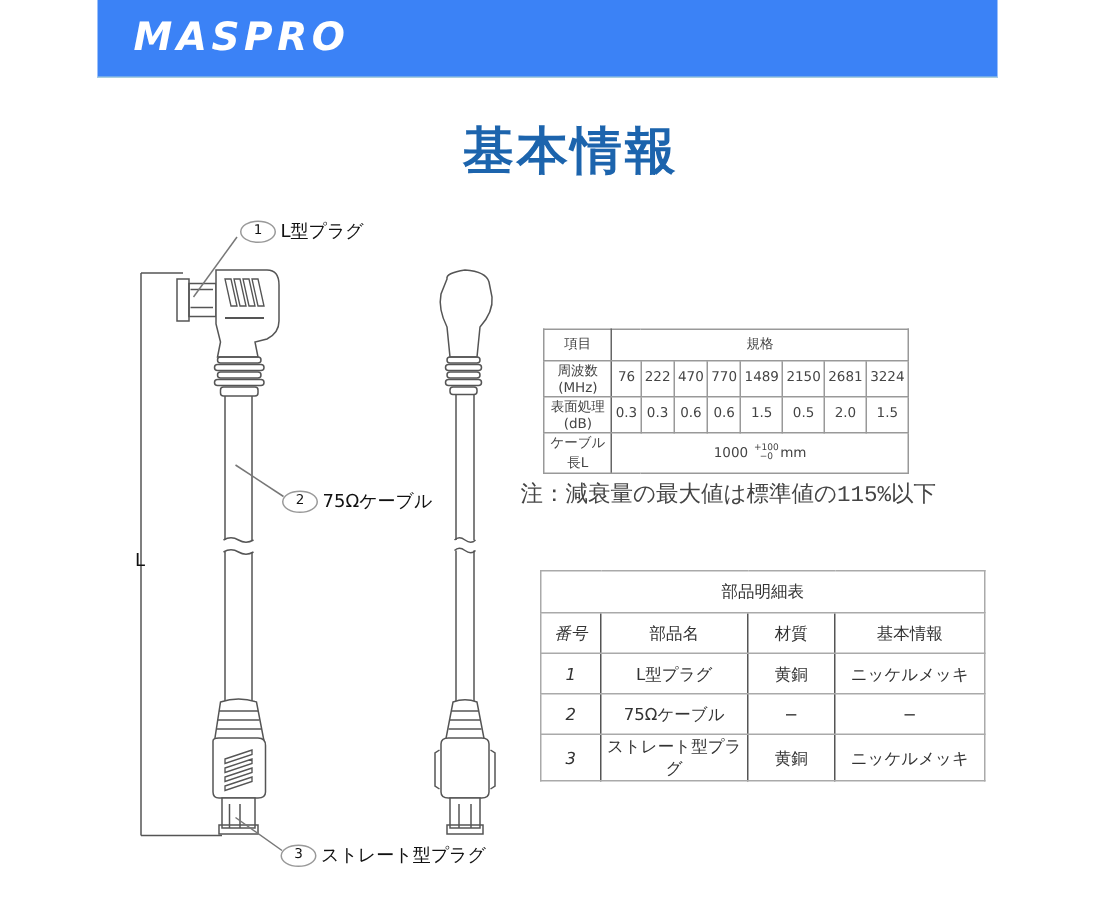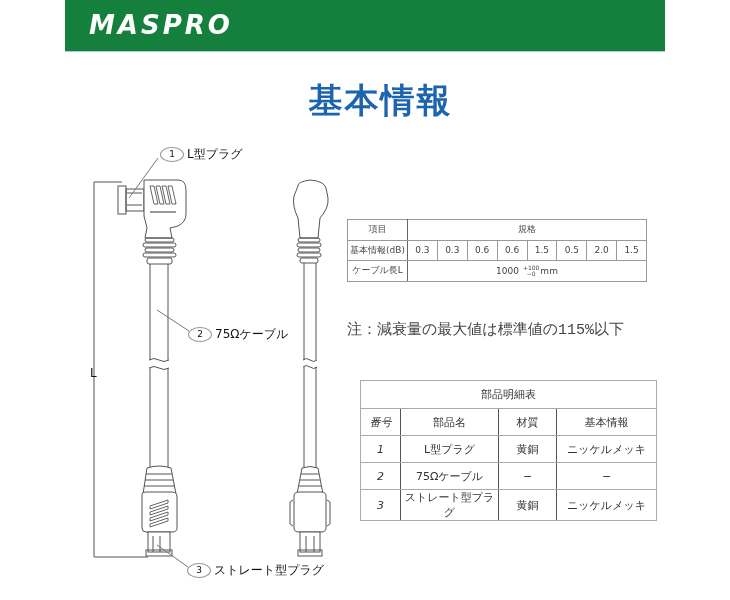--- a/index.html
+++ b/index.html
@@ -1,30 +1,30 @@
 <!DOCTYPE html>
 <html><head>
 <meta charset="utf-8">
 <style>
   * { box-sizing: border-box; margin: 0; padding: 0; }
   html, body { width: 730px; height: 600px; background: #ffffff; overflow: hidden; }
   body { position: relative; font-family: "DejaVu Sans", "Liberation Sans", sans-serif; color: #333; }
 
-  .banner { position: absolute; left: 65px; top: 0; width: 600px; height: 52px; background: #15803d; border-bottom: 1px solid #a9cfdd; }
+  .banner { position: absolute; left: 65px; top: 0; width: 600px; height: 52px; background: #3b82f6; border-bottom: 1px solid #a9cfdd; }
   .logo { position: absolute; left: 24px; top: 10px; font-family: "DejaVu Sans", sans-serif; font-weight: bold; font-size: 26px; letter-spacing: 3px; color: #ffffff; font-style: italic; }
 
   .page-title { position: absolute; left: 0; width: 730px; top: 78px; text-align: center; font-size: 34px; font-weight: bold; color: #1c64ad; letter-spacing: 2px; padding-left: 31px; }
 
   .drawing { position: absolute; left: 0; top: 0; width: 340px; height: 600px; }
   .callout { position: absolute; font-size: 12px; color: #111; display: flex; align-items: center; gap: 3px; white-space: nowrap; }
   .callout .num { display: inline-block; width: 24px; height: 15px; border: 1px solid #999; border-radius: 50%; text-align: center; font-size: 9px; line-height: 13px; background: #fff; }
   .dim-label { position: absolute; left: 90px; top: 366px; font-size: 12px; color: #111; }
 
   table { border-collapse: collapse; position: absolute; font-size: 9px; color: #444; }
-  .spec { left: 347px; top: 219px; width: 300px; border-radius: 27px; }
+  .spec { left: 362px; top: 219px; width: 244px; border-radius: 27px; }
   .spec td { border: 1px solid #999; height: 20.6px; text-align: center; padding: 0 2px; }
   .spec td.lbl { width: 60px; border-right: 1.5px solid #666; }
   .spec tr.sep td { border-top: 1.5px solid #666; }
   .spec sup.tol { display: inline-flex; flex-direction: column; font-size: 6px; line-height: 6px; vertical-align: middle; margin: 0 1px; }
 
   .note { position: absolute; left: 347px; top: 320px; font-size: 15px; color: #444; font-family: Liberation Mono, monospace; }
 
   .parts { left: 360px; top: 380px; width: 297px; font-size: 11px; color: #333; }
   .parts td { border: 1px solid #aaa; text-align: center; height: 27px; }
   .parts tr.title td { height: 28px; font-size: 11px; }
@@ -146,21 +146,32 @@
   <div class="dim-label">L</div>
 </div>
 
 <table class="spec">
   <tbody>
       <tr>
     <td class="lbl">項目</td>
     <td colspan="8">規格</td>
   </tr>
   <tr>
-    <td class="lbl">基本情報(dB)</td>
+    <td class="lbl">周波数(MHz)</td>
+    <td>76</td>
+    <td>222</td>
+    <td>470</td>
+    <td>770</td>
+    <td>1489</td>
+    <td>2150</td>
+    <td>2681</td>
+    <td>3224</td>
+  </tr>
+  <tr>
+    <td class="lbl">表面処理(dB)</td>
     <td>0.3</td>
     <td>0.3</td>
     <td>0.6</td>
     <td>0.6</td>
     <td>1.5</td>
     <td>0.5</td>
     <td>2.0</td>
     <td>1.5</td>
   </tr>
   <tr class="sep">

